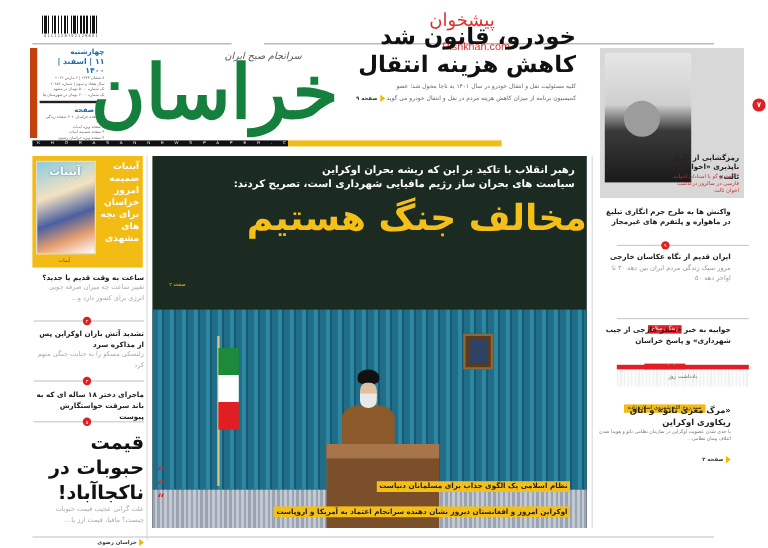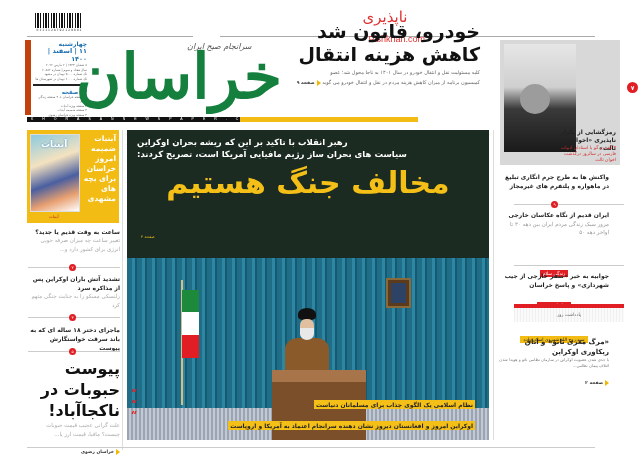--- a/index.html
+++ b/index.html
@@ -73,22 +73,22 @@
   .lc-item .t { font-size: 6px; font-weight: bold; color: #222; line-height: 9px; }
   .lc-item .s { font-size: 5.5px; color: #aaa; line-height: 8.5px; }
   .lc-item .big { font-size: 16px; font-weight: bold; color: #111; line-height: 21px; }
   .lc-divider { position: absolute; right: 0; width: 92px; height: 1px; background: #ccc; }
   .lc-badge { position: absolute; width: 7px; height: 7px; border-radius: 50%; background: #e01e24; color: #fff; font-size: 4px; text-align: center; line-height: 7px; }
   .vrule { left: 122px; top: 130px; width: 1px; height: 320px; background: #ddd; }
   .vrule2 { left: 493px; top: 130px; width: 1px; height: 310px; background: #ddd; }
 
   
   .main { left: 127px; top: 130px; width: 362px; height: 310px; background: #1c2b22; overflow: hidden; }
-  .main .kicker { position: absolute; top: 6px; left: 10px; right: 10px; text-align: left; font-size: 8.5px; color: #fff; font-weight: bold; line-height: 12px; }
-  .main .head { position: absolute; top: 35px; left: 0; right: 0; text-align: center; font-size: 30px; color: #f4c018; font-weight: bold; line-height: 36px; }
+  .main .kicker { position: absolute; top: 6px; left: 10px; right: 10px; text-align: right; font-size: 8.5px; color: #fff; font-weight: bold; line-height: 12px; }
+  .main .head { position: absolute; top: 35px; left: 0; right: 0; font-size: 30px; color: #f4c018; font-weight: bold; line-height: 36px; }
   .main .pg2 { position: absolute; left: 14px; top: 104px; font-size: 4px; color: #f4c018; }
   .main .curtain { position: absolute; left: 0; top: 128px; width: 362px; height: 150px; background: repeating-linear-gradient(90deg, #1f6d87 0 5px, #2d86a2 5px 8px, #145a72 8px 10px); }
   .main .floor { position: absolute; left: 0; top: 278px; width: 362px; height: 32px; background: repeating-linear-gradient(90deg, #9aa4b2 0 2px, #c3c9d2 2px 4px); }
   .main .portrait { position: absolute; left: 259px; top: 148px; width: 25px; height: 30px; background: #5c3a1c; border: 2px solid #8a6a3a; }
   .main .portrait .in { position: absolute; left: 3px; top: 3px; width: 15px; height: 20px; background: #2e4266; }
   .main .flag { position: absolute; left: 55px; top: 160px; width: 17px; height: 68px; background: linear-gradient(180deg, #1c8a3a 0 33%, #ffffff 33% 66%, #e01e24 66% 100%); }
   .main .pole { position: absolute; left: 54px; top: 150px; width: 1.5px; height: 125px; background: #d4c080; }
   .main .speaker { position: absolute; left: 155px; top: 178px; width: 50px; height: 66px; }
   .main .speaker .turban { position: absolute; left: 16px; top: 0; width: 18px; height: 12px; border-radius: 50% 50% 30% 30%; background: #111; }
   .main .speaker .face { position: absolute; left: 18px; top: 11px; width: 14px; height: 16px; background: #e0c0a0; border-radius: 40%; }
@@ -127,21 +127,21 @@
   <div class="meta">۴ صفحه ویژه خراسان رضوی</div>
   <div class="meta">ضمیمه خراسان شمالی و جنوبی</div>
 </div>
 
 <div class="abs logo">
   <div class="word">خراسان</div>
   <div class="sub">سرانجام صبح ایران</div>
 </div>
 
 <div class="abs watermark">
-  <div class="fa">ناپذیری</div>
+  <div class="fa">پیشخوان</div>
   <div class="en">Pishkhan.com</div>
 </div>
 
 <div class="abs top-headline" style="top:20px;">
   <div class="h1">خودرو، قانون شد</div>
   <div class="h1">کاهش هزینه انتقال</div>
   <div class="lead">کلیه مسئولیت نقل و انتقال خودرو در سال ۱۴۰۱ به ناجا محول شد؛ عضو</div>
   <div class="lead">
     <span>کمیسیون برنامه از میزان کاهش هزینه مردم در نقل و انتقال خودرو می گوید</span>
     <span class="pageref"><span class="arrow"></span><span>صفحه ۹</span></span>
@@ -174,31 +174,31 @@
   <div class="lc-divider" style="top:187px;"></div>
   <div class="lc-badge" style="left:42px; top:184px;">۳</div>
 
   <div class="lc-item" style="top:195px;">
     <div class="t">ماجرای دختر ۱۸ ساله ای که به باند سرقت خواستگارش پیوست</div>
   </div>
   <div class="lc-divider" style="top:221px;"></div>
   <div class="lc-badge" style="left:42px; top:218px;">۵</div>
 
   <div class="lc-item" style="top:228px;">
-    <div class="big">پیوست حبوبات در ناکجاآباد!</div>
+    <div class="big">قیمت حبوبات در ناکجاآباد!</div>
     <div class="s">علت گرانی عجیب قیمت حبوبات چیست؟ مافیا، قیمت ارز یا...</div>
     <div class="pageref"><span class="arrow"></span><span>خراسان رضوی</span></div>
   </div>
 </div>
 <div class="abs vrule"></div>
 
 <div class="abs main">
   <div class="kicker">
     <div>رهبر انقلاب با تاکید بر این که ریشه بحران اوکراین</div>
-    <div>سیاست های بحران ساز رژیم مافیایی آمریکا است، تصریح کردند:</div>
+    <div>سیاست های بحران ساز رژیم مافیایی شهرداری است، تصریح کردند:</div>
   </div>
   <div class="head">
     <div>مخالف جنگ هستیم</div>
   </div>
   <div class="pg2">صفحه ۲</div>
   <div class="curtain"></div>
   <div class="floor"></div>
   <div class="portrait">
       <div class="in"></div>
     </div>

